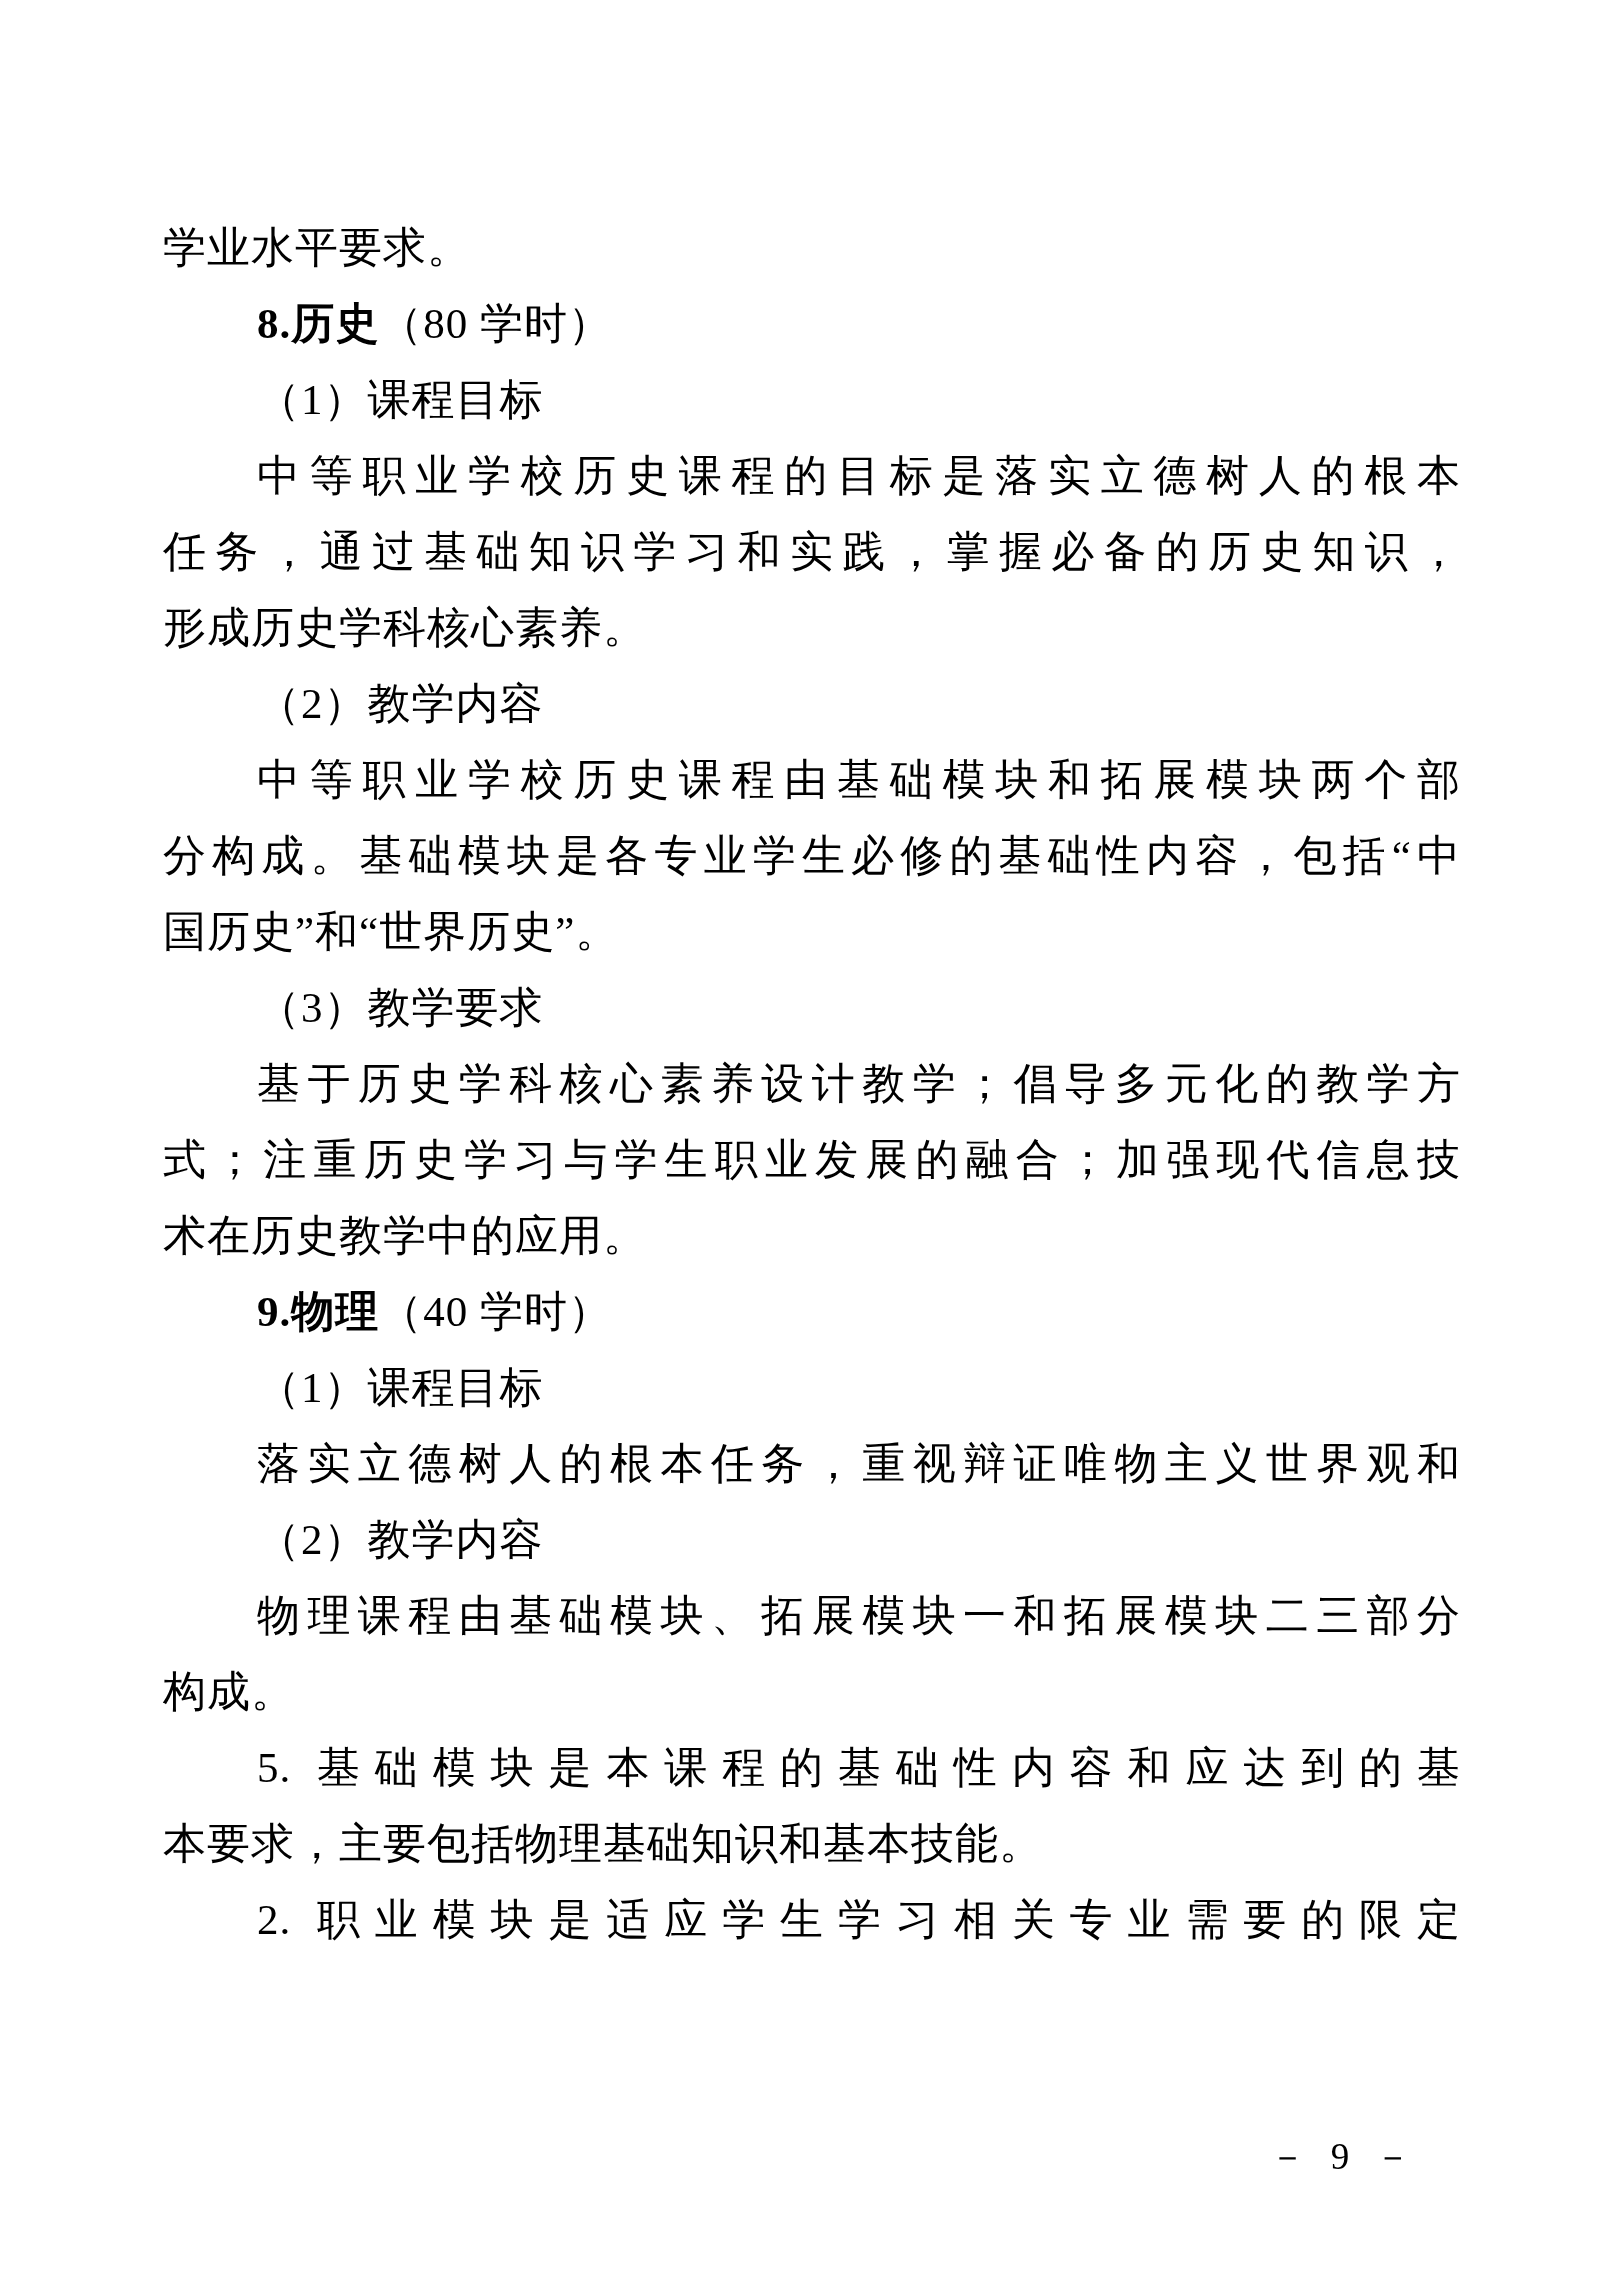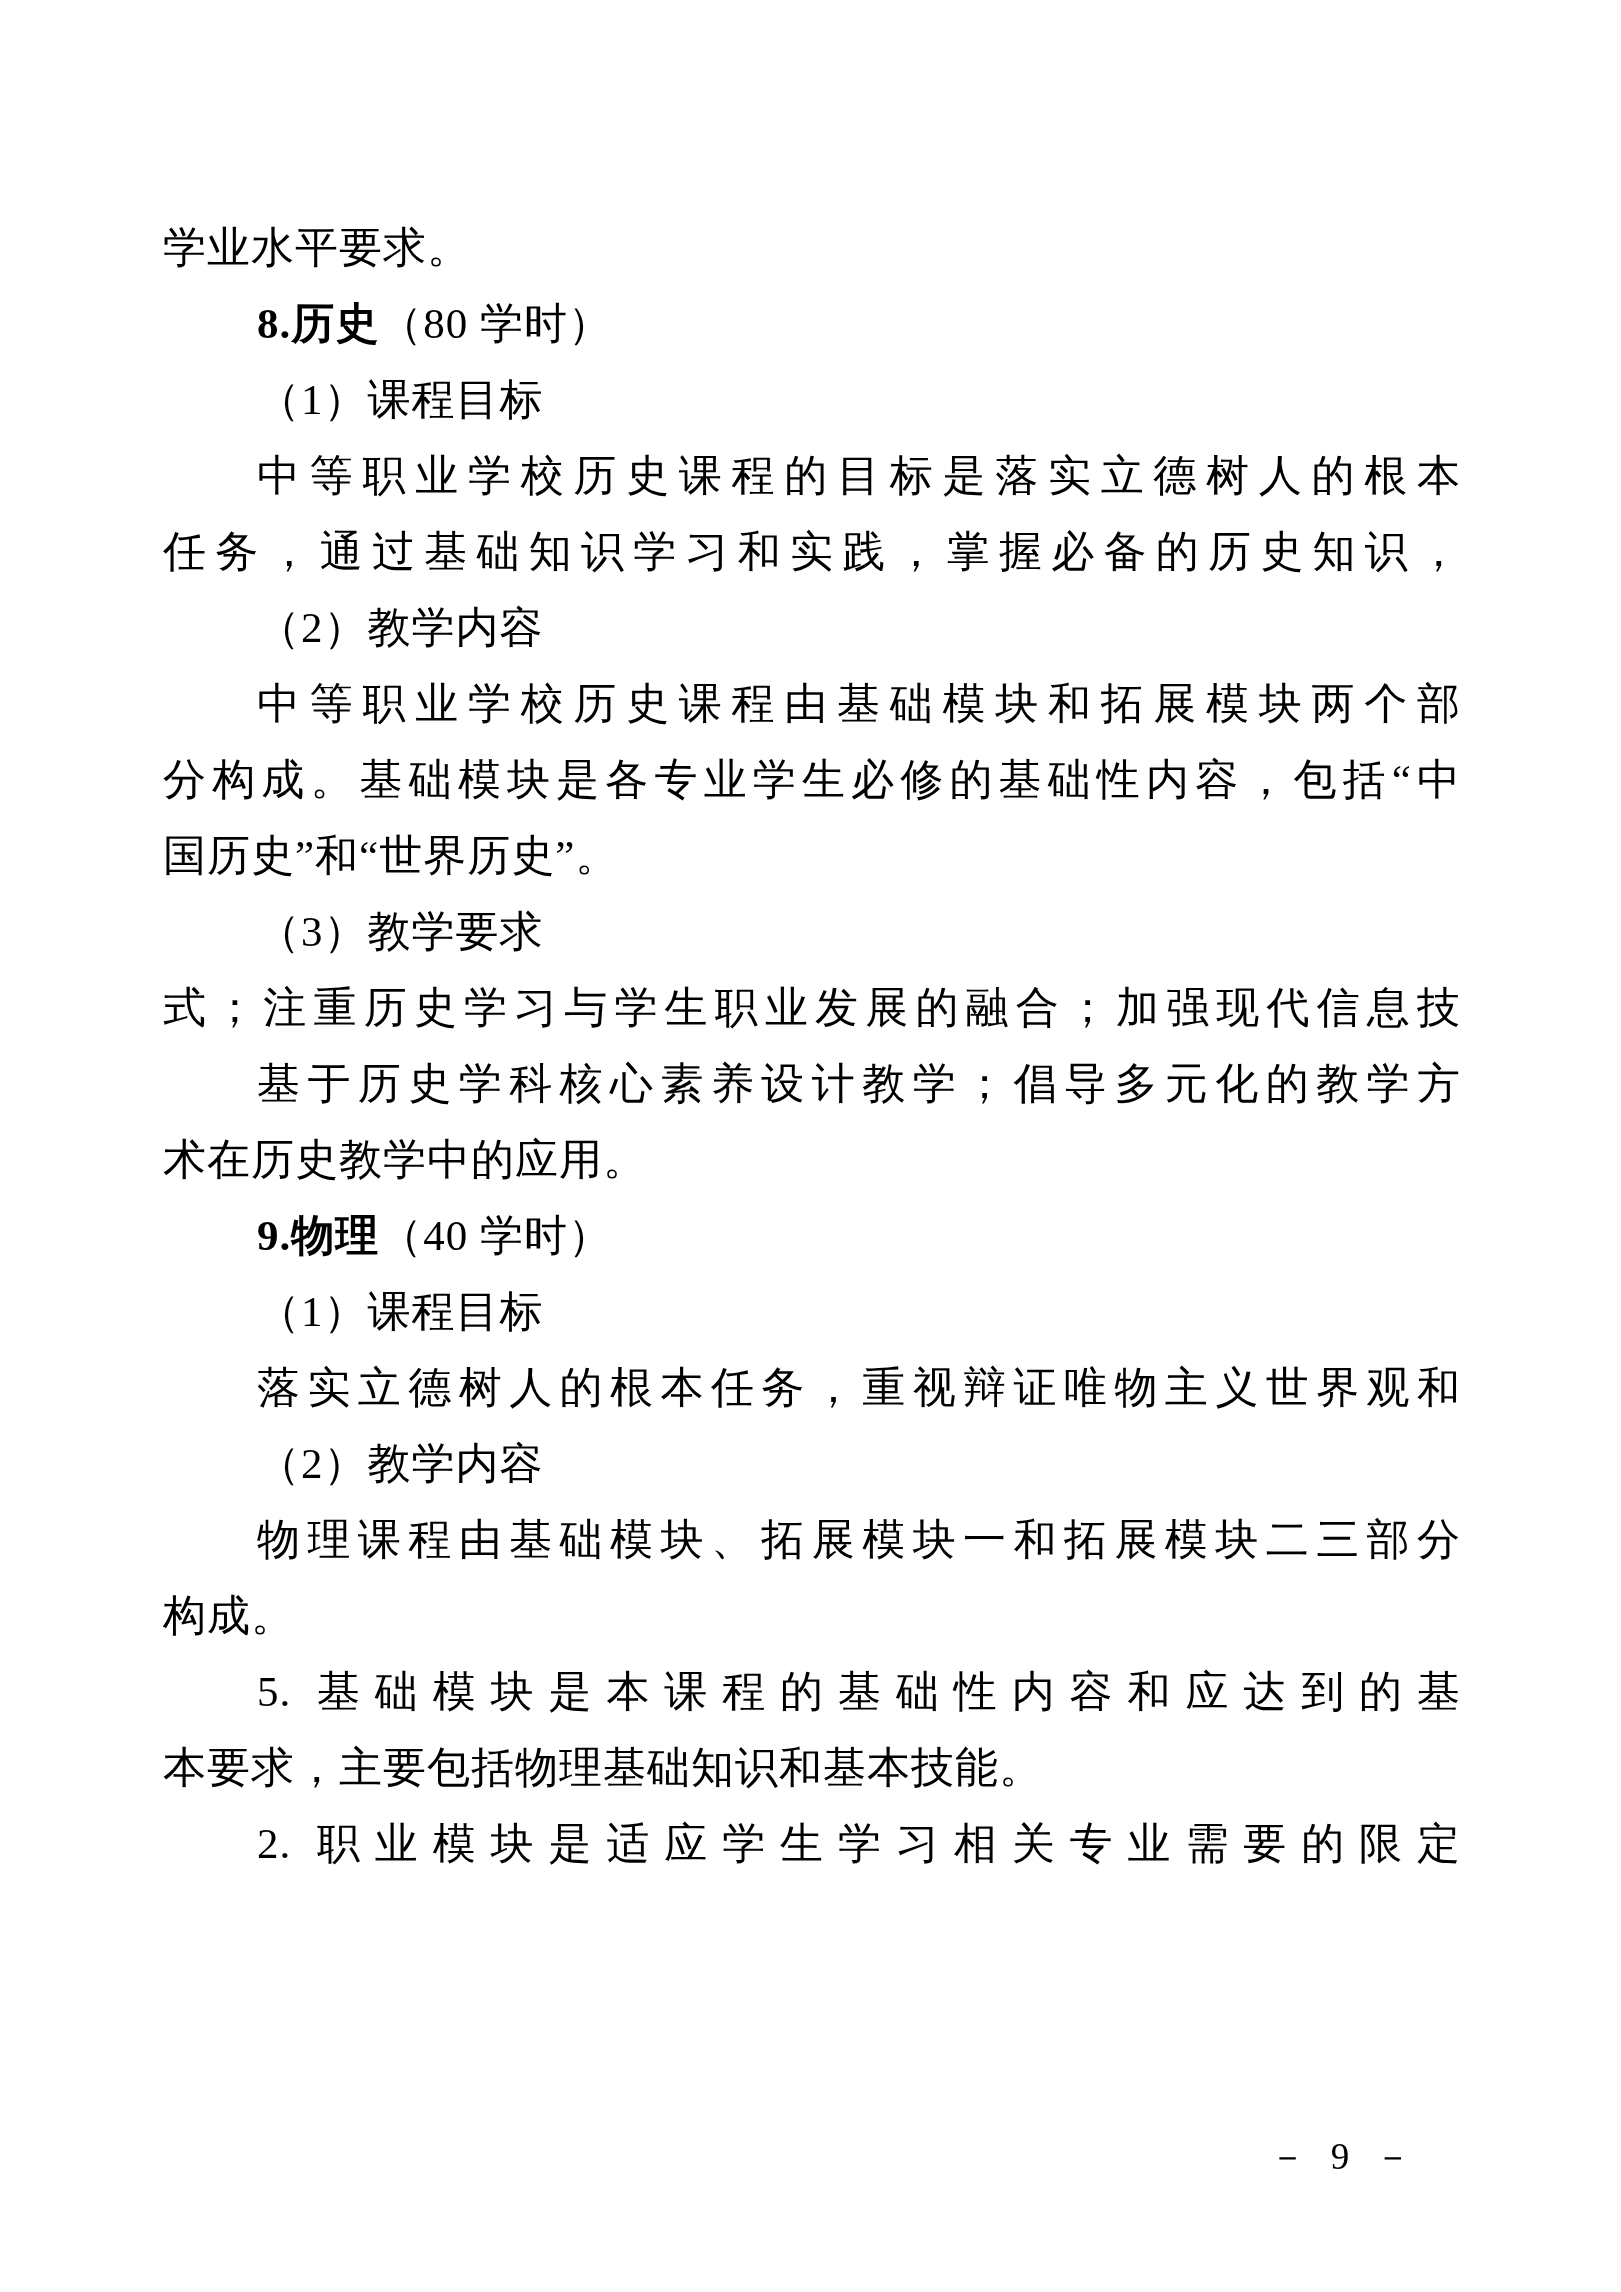--- a/index.html
+++ b/index.html
@@ -57,27 +57,28 @@
 </head>
 <body>
 
 <div class="page">
   <div class="content" id="lines">
       <div class="line">学业水平要求。</div>
       <div class="line indent"><span class="bold">8.历史</span><span>（80 学时）</span></div>
       <div class="line indent">（1）课程目标</div>
       <div class="line indent fill">中等职业学校历史课程的目标是落实立德树人的根本</div>
       <div class="line fill">任务，通过基础知识学习和实践，掌握必备的历史知识，</div>
+      <div class="line">形成历史学科核心素养。</div>
       <div class="line indent">（2）教学内容</div>
       <div class="line indent fill">中等职业学校历史课程由基础模块和拓展模块两个部</div>
       <div class="line fill">分构成。基础模块是各专业学生必修的基础性内容，包括“中</div>
       <div class="line">国历史”和“世界历史”。</div>
       <div class="line indent">（3）教学要求</div>
+      <div class="line indent fill">基于历史学科核心素养设计教学；倡导多元化的教学方</div>
       <div class="line fill">式；注重历史学习与学生职业发展的融合；加强现代信息技</div>
-      <div class="line indent fill">基于历史学科核心素养设计教学；倡导多元化的教学方</div>
       <div class="line">术在历史教学中的应用。</div>
       <div class="line indent"><span class="bold">9.物理</span><span>（40 学时）</span></div>
       <div class="line indent">（1）课程目标</div>
       <div class="line indent fill">落实立德树人的根本任务，重视辩证唯物主义世界观和</div>
       <div class="line indent">（2）教学内容</div>
       <div class="line indent fill">物理课程由基础模块、拓展模块一和拓展模块二三部分</div>
       <div class="line">构成。</div>
       <div class="line indent fill">5.  基础模块是本课程的基础性内容和应达到的基</div>
       <div class="line">本要求，主要包括物理基础知识和基本技能。</div>
       <div class="line indent fill">2.  职业模块是适应学生学习相关专业需要的限定</div>

